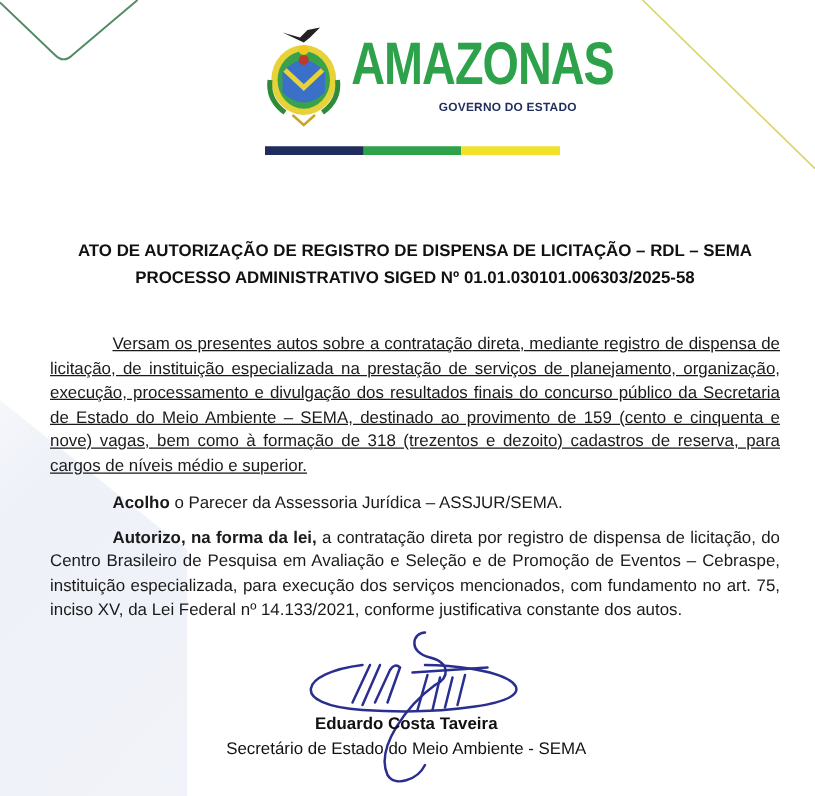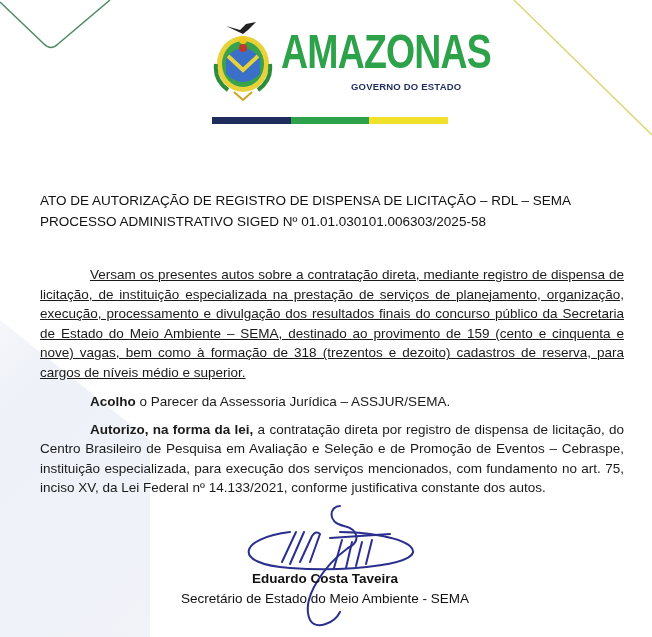--- a/index.html
+++ b/index.html
@@ -25,21 +25,21 @@
     transform: scaleX(0.78); transform-origin: left top; line-height: 48px;
   }
   .brand-sub {
     position: absolute; left: 306px; top: 81px;
     font-family: "Liberation Sans", sans-serif; font-weight: bold;
     font-size: 9.5px; color: #1f2d5c; letter-spacing: 0.2px; margin-left: 45px;
   }
   .stripe { position: absolute; left: 212px; top: 117px; height: 7px; width: 236px; display: flex; }
   .stripe span { flex: 1; }
   .doc { position: absolute; left: 40px; top: 190px; width: 584px; z-index: 2; }
-  .title { text-align: left; font-weight: normal; font-size: 13.5px; line-height: 21px; color: #111; }
+  .title { text-align: center; font-weight: bold; font-size: 13.5px; line-height: 21px; color: #111; }
   .para {
     font-size: 13.5px; line-height: 19.5px; text-align: justify; margin: 0;
     text-indent: 50px;
   }
   .p1 { margin-top: 33px; text-decoration: underline; }
   .p2 { margin-top: 10px; }
   .p3 { margin-top: 8px; }
   b { font-weight: bold; }
   .sign-area { position: absolute; left: 150px; top: 502px; width: 350px; height: 130px; z-index: 2; }
   .signature { position: absolute; left: 80px; top: 0; }

